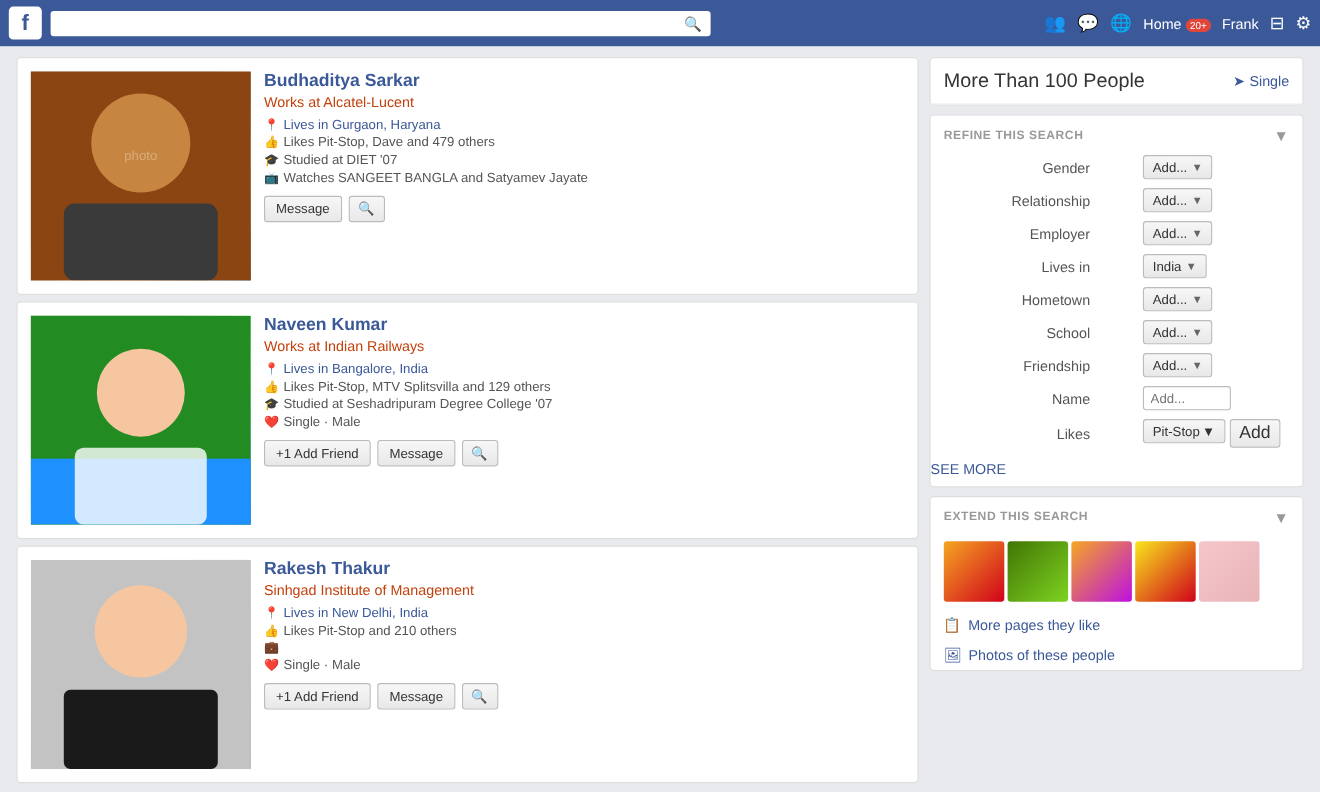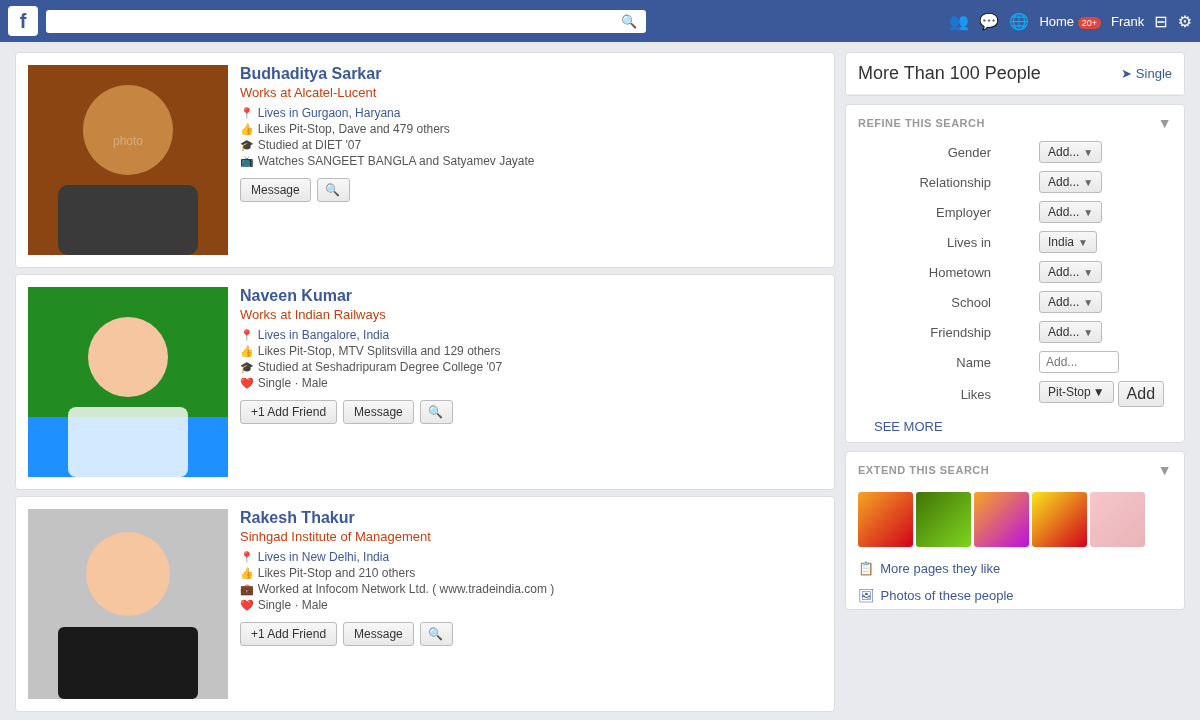--- a/index.html
+++ b/index.html
@@ -149,21 +149,21 @@
       background: linear-gradient(#f7f7f7, #e8e8e8);
       font-size: 12px;
       cursor: pointer;
       color: #333;
     }
     .dropdown-arrow { font-size: 10px; color: #666; }
     .see-more {
       color: #3b5998;
       font-size: 13px;
       cursor: pointer;
-      padding: 8px 28px;
+      padding: 8px 0;
       display: block;
     }
 
     .extend-section { }
     .extend-photos {
       display: flex;
       gap: 3px;
       padding: 8px 12px;
     }
     .extend-photo {
@@ -347,21 +347,20 @@
         <div class="result-detail">
           <span class="icon">📍</span>
           <span style="color:#3b5998;">Lives in New Delhi, India</span>
         </div>
         <div class="result-detail">
           <span class="icon">👍</span>
           <span>Likes Pit-Stop and 210 others</span>
         </div>
         <div class="result-detail">
           <span class="icon">💼</span>
-          <span>Worked at Infocom Network Ltd. ( www.tradeindia.com )</span>
         </div>
         <div class="result-detail">
           <span class="icon">❤️</span>
           <span>Single · Male</span>
         </div>
         <div class="result-actions">
           <button class="btn-action">+1 Add Friend</button>
           <button class="btn-action">Message</button>
           <button class="btn-action btn-search">🔍</button>
         </div>

